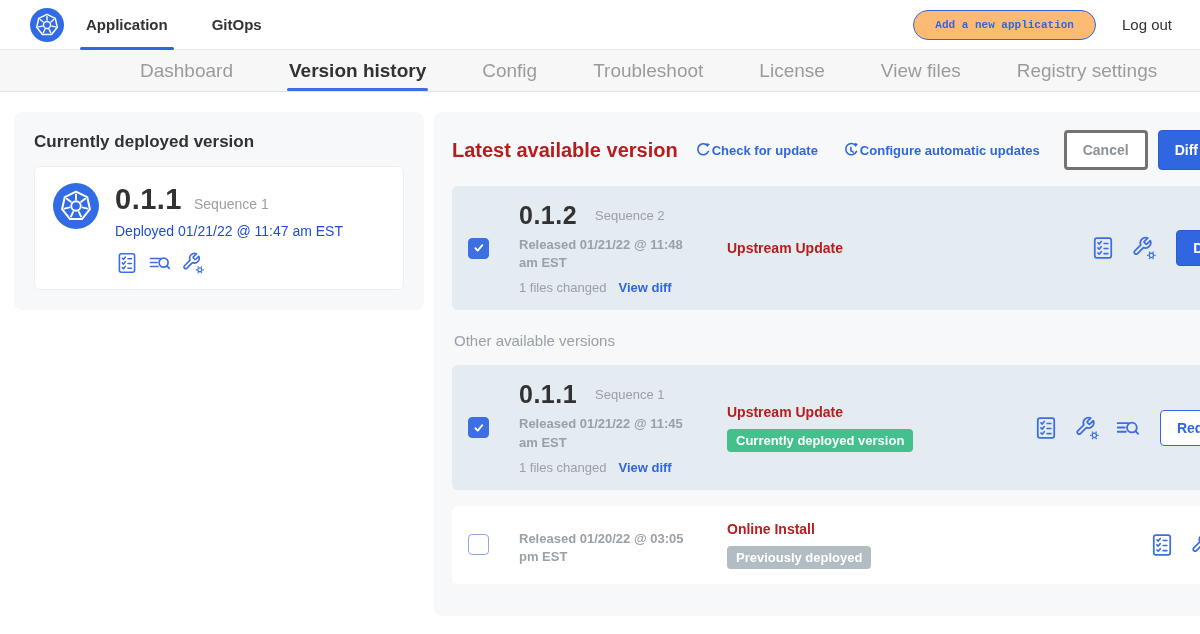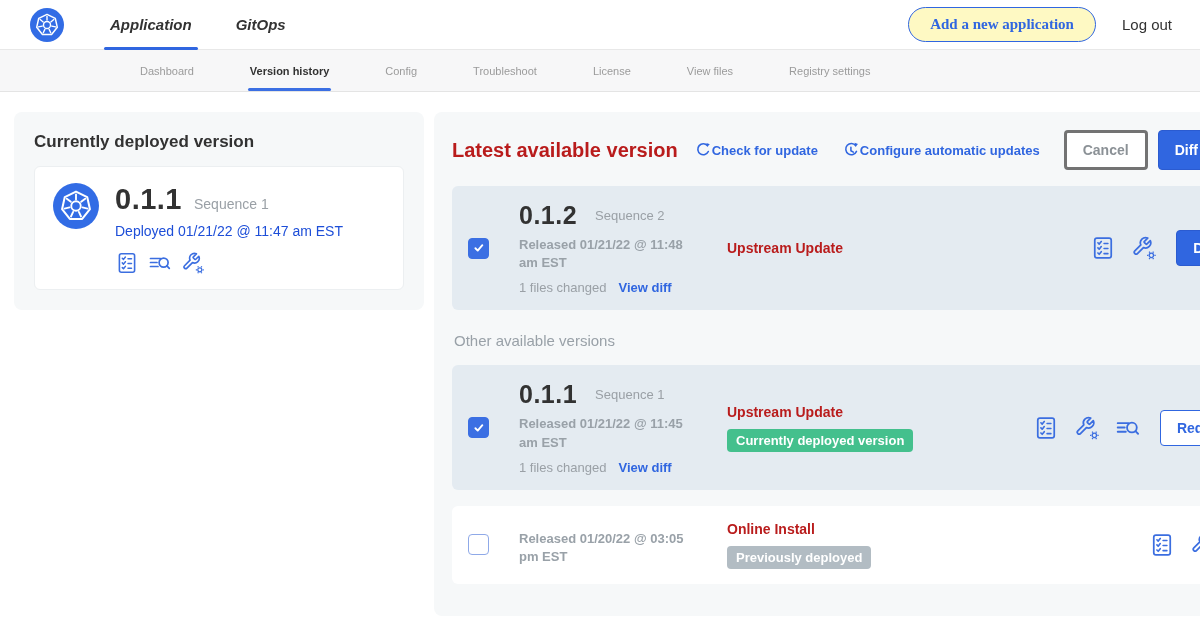--- a/index.html
+++ b/index.html
@@ -3,35 +3,35 @@
 <meta charset="utf-8">
 <style>
   * { margin:0; padding:0; box-sizing:border-box; }
   html,body { width:1200px; height:634px; background:#fff; overflow:hidden;
     font-family:"Liberation Sans", sans-serif; color:#323232; }
 
   
   .topnav { height:50px; background:#fff; border-bottom:1px solid #e8e8e8;
     display:flex; align-items:center; padding:0 28px 0 30px; }
   .logo { width:34px; height:34px; flex:none; }
-  .toptabs { display:flex; margin-left:40px; height:50px;font-style:italic; }
+  .toptabs { display:flex; margin-left:16px; height:50px; }
   .toptab { font-size:15px; font-weight:700; color:#323232; padding:0 6px;
     margin-right:32px; display:flex; align-items:center; position:relative; cursor:pointer; }
   .toptab.active::after { content:''; position:absolute; left:0; right:0; bottom:0;
     height:3px; background:#3066e0; border-radius:2px; }
   .top-spacer { flex:1; }
-  .add-app-btn { border:1.5px solid #3066e0; color:#3066e0; background:#fef9c3;
-    font-family:Liberation Serif, serif; font-size:15px; font-weight:700; padding:8px 21px;
+  .add-app-btn { border:1.5px solid #3066e0; color:#3066e0; background:#fdba74;
+    font-family:Liberation Mono, monospace; font-size:11px; font-weight:700; padding:8px 21px;
     border-radius:20px; cursor:pointer; }
   .logout { font-size:15px; font-weight:500; color:#323232; margin-left:26px; cursor:pointer; }
 
   
   .subnav { height:42px; background:#f7f7f8; border-bottom:1px solid #e4e4e4;
     display:flex; align-items:stretch; padding-left:140px; }
-  .subtab { font-size:11px; color:#9b9b9b; display:flex; align-items:center;
+  .subtab { font-size:19px; color:#9b9b9b; display:flex; align-items:center;
     position:relative; margin-right:56px; cursor:pointer; white-space:nowrap; }
   .subtab.active { color:#323232; font-weight:700; }
   .subtab.active::after { content:''; position:absolute; left:-2px; right:-2px; bottom:0;
     height:3px; background:#3b6fe3; border-radius:2px; }
 
   
   .main { display:flex; align-items:flex-start; gap:10px; padding:20px 14px; }
   .panel { background:#f6f8f9; border-radius:8px; }
   .left-panel { width:410px; flex:none; padding:20px; }
   .lp-title { font-size:17px; font-weight:700; color:#323232; }

